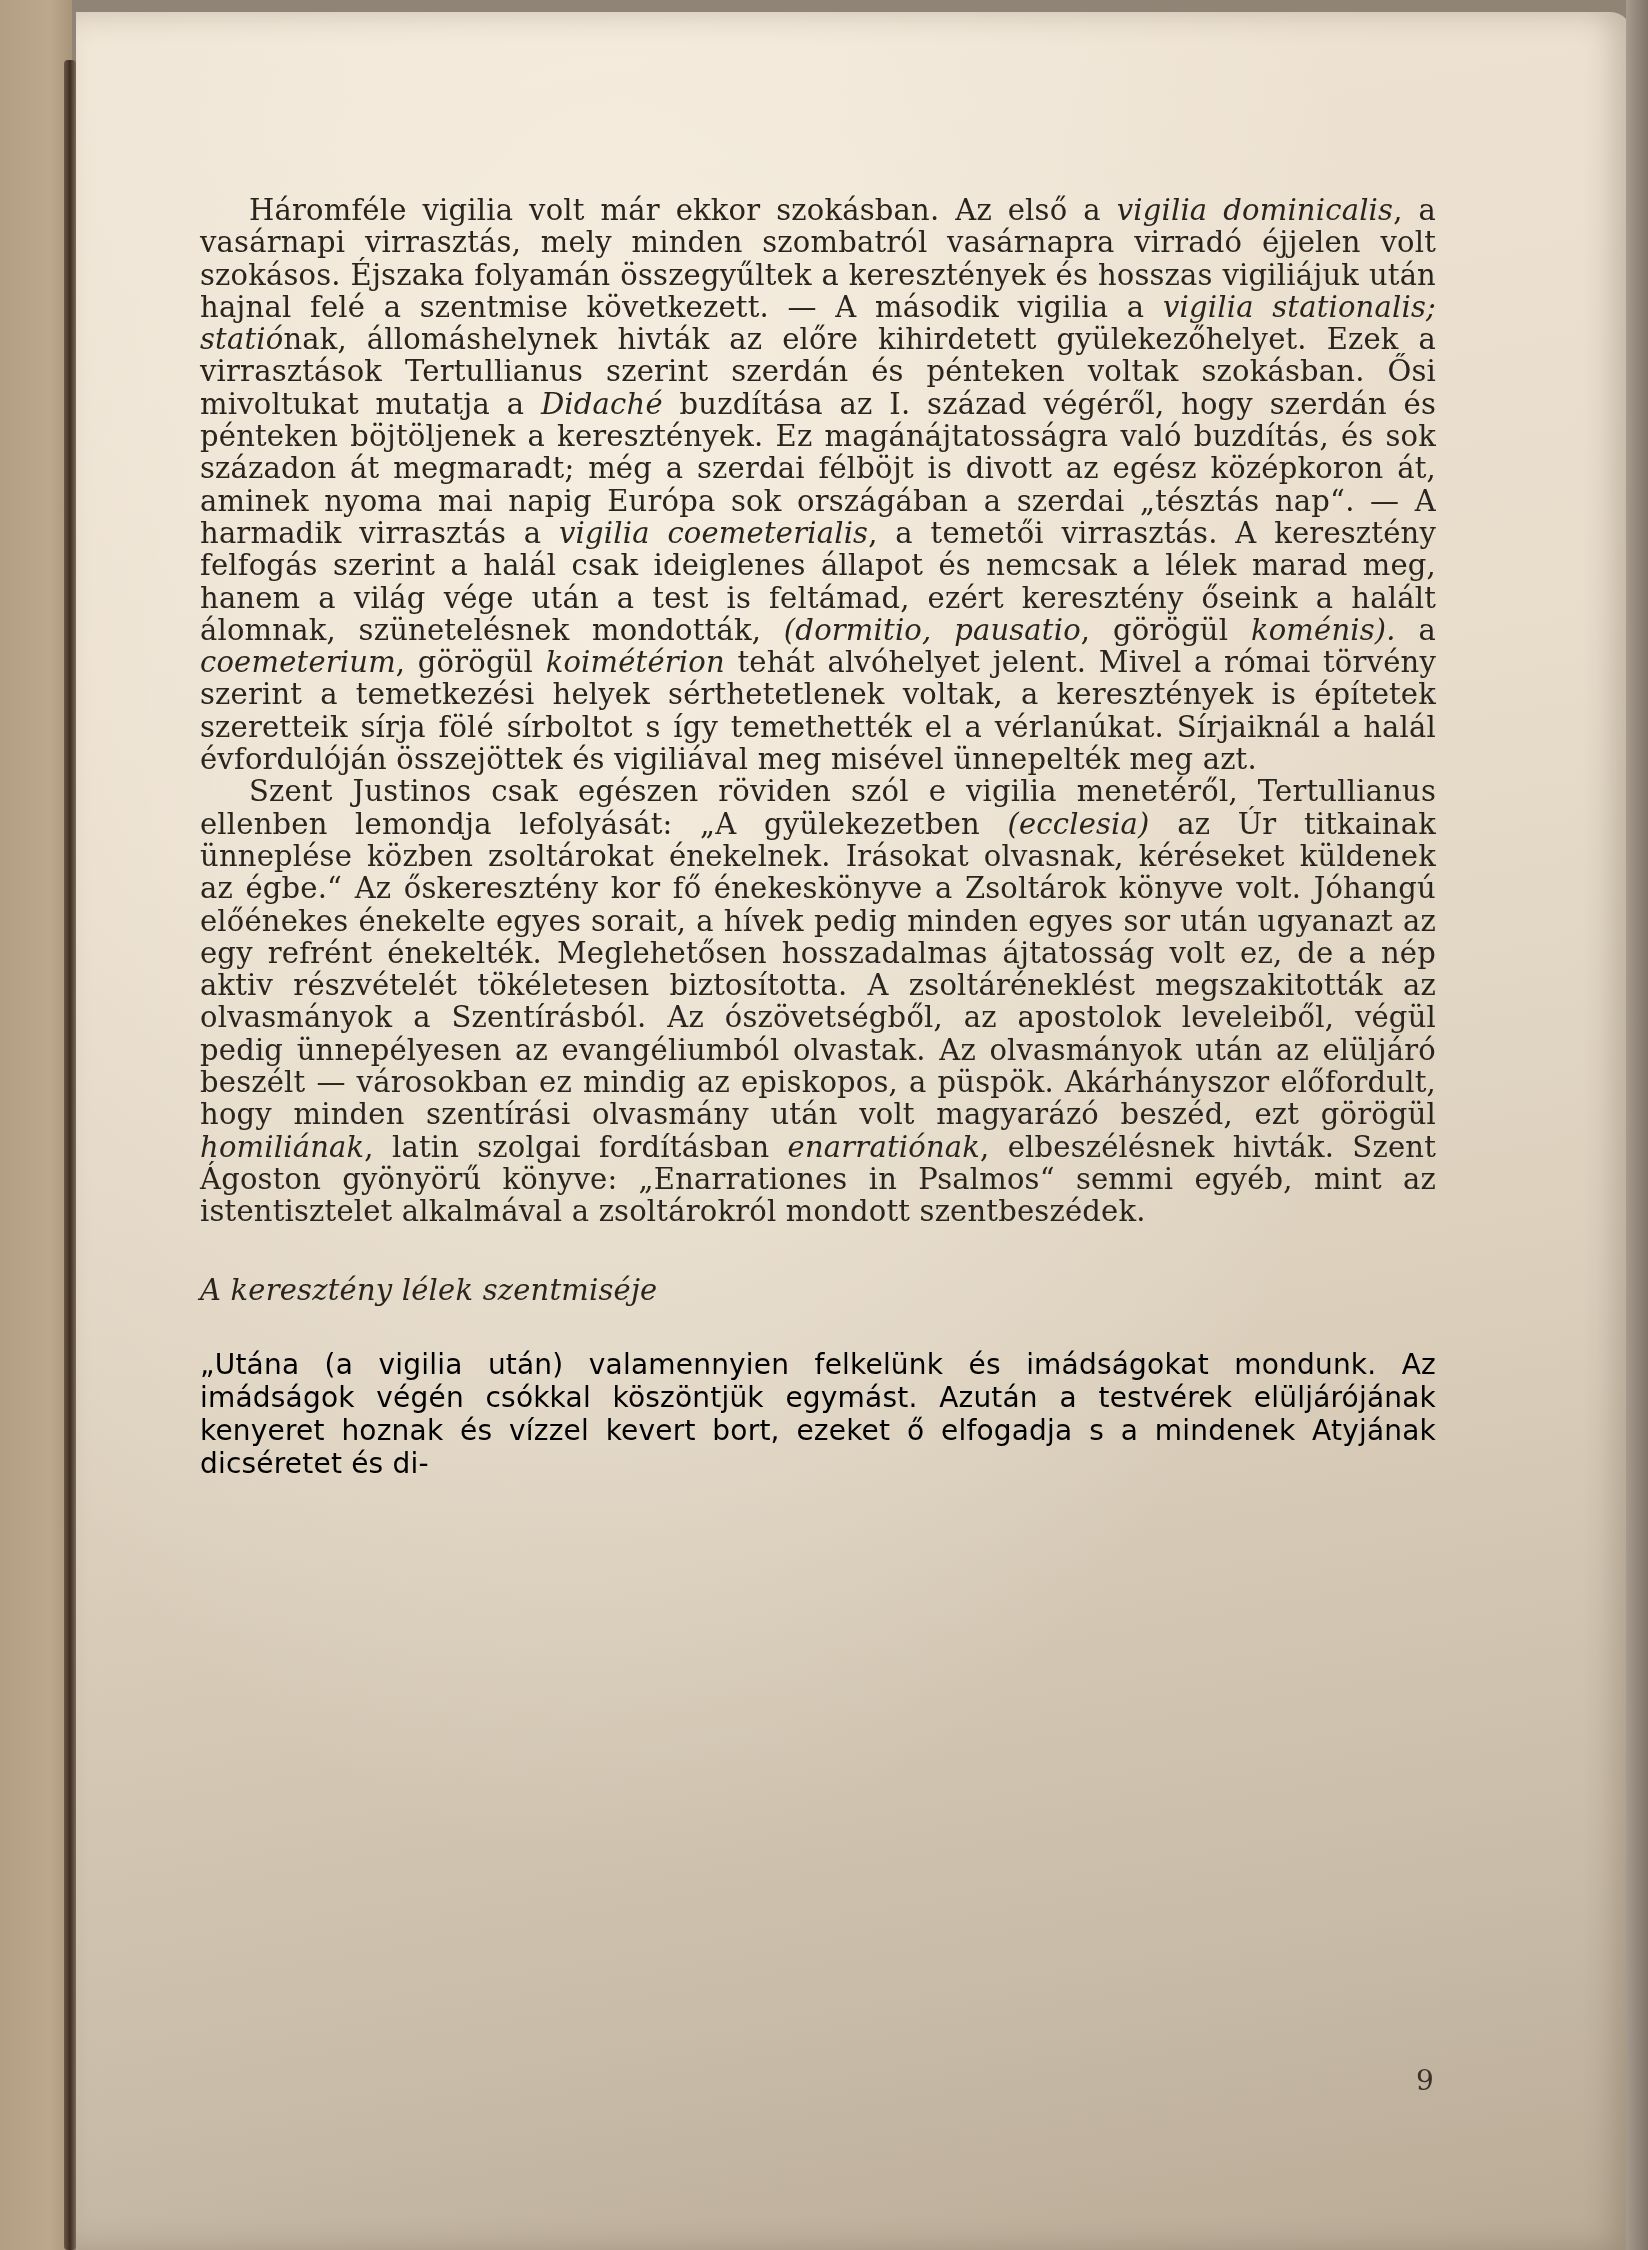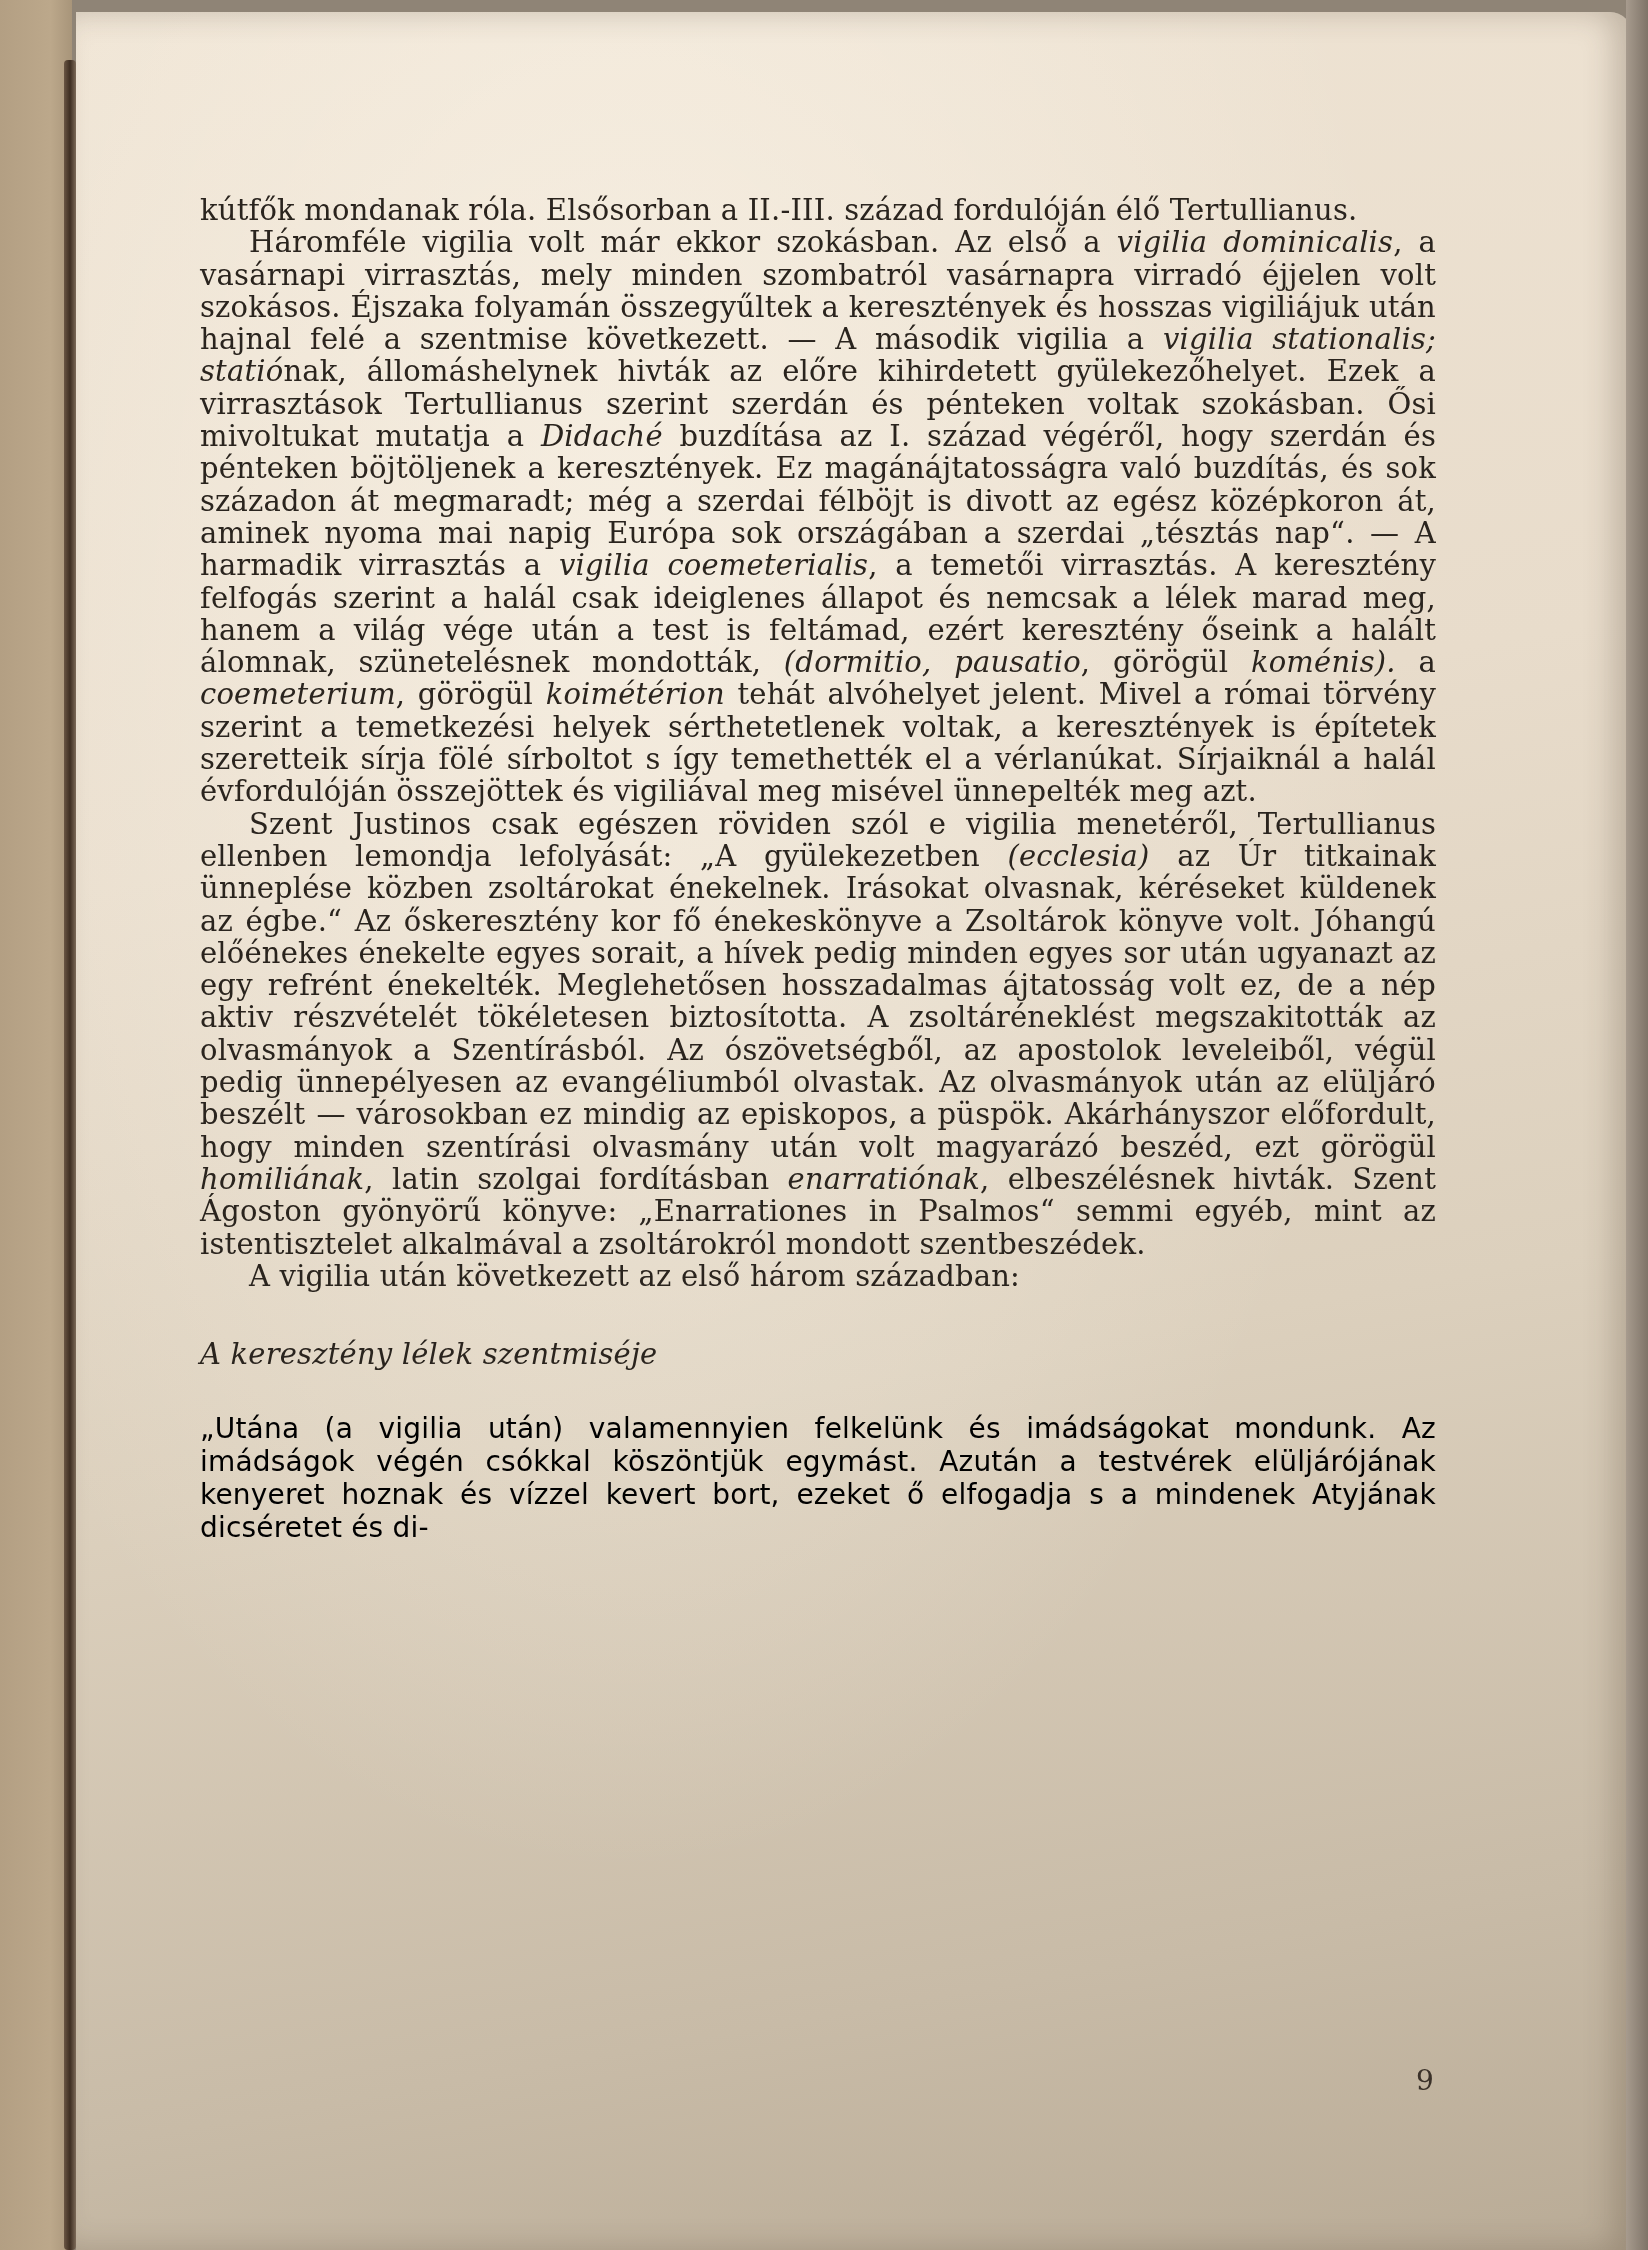--- a/index.html
+++ b/index.html
@@ -88,21 +88,19 @@
 </head>
 <body>
 
 <div class="left-page"></div>
 <div class="left-page-edge"></div>
 
 <div class="page"></div>
 <div class="right-shadow"></div>
 
 <div class="text-block">
-  <p><span>kútfők mondanak róla. Elsősorban a II.-III. század fordulóján élő Tertullianus.</span></p>
   <p class="indent"><span>Háromféle vigilia volt már ekkor szokásban. Az első a </span><i>vigilia dominicalis</i><span>, a vasárnapi virrasztás, mely minden szombatról vasárnapra virradó éjjelen volt szokásos. Éjszaka folyamán összegyűltek a keresztények és hosszas vigiliájuk után hajnal felé a szentmise következett. — A második vigilia a </span><i>vigilia stationalis; statió</i><span>nak, állomáshelynek hivták az előre kihirdetett gyülekezőhelyet. Ezek a virrasztások Tertullianus szerint szerdán és pénteken voltak szokásban. Ősi mivoltukat mutatja a </span><i>Didaché</i><span> buzdítása az I. század végéről, hogy szerdán és pénteken böjtöljenek a keresztények. Ez magánájtatosságra való buzdítás, és sok századon át megmaradt; még a szerdai félböjt is divott az egész középkoron át, aminek nyoma mai napig Európa sok országában a szerdai „tésztás nap“. — A harmadik virrasztás a </span><i>vigilia coemeterialis</i><span>, a temetői virrasztás. A keresztény felfogás szerint a halál csak ideiglenes állapot és nemcsak a lélek marad meg, hanem a világ vége után a test is feltámad, ezért keresztény őseink a halált álomnak, szünetelésnek mondották, </span><i>(dormitio, pausatio</i><span>, görögül </span><i>koménis).</i><span> a </span><i>coemeterium</i><span>, görögül </span><i>koimétérion</i><span> tehát alvóhelyet jelent. Mivel a római törvény szerint a temetkezési helyek sérthetetlenek voltak, a keresztények is építetek szeretteik sírja fölé sírboltot s így temethették el a vérlanúkat. Sírjaiknál a halál évfordulóján összejöttek és vigiliával meg misével ünnepelték meg azt.</span></p>
   <p class="indent"><span>Szent Justinos csak egészen röviden szól e vigilia menetéről, Tertullianus ellenben lemondja lefolyását: „A gyülekezetben </span><i>(ecclesia)</i><span> az Úr titkainak ünneplése közben zsoltárokat énekelnek. Irásokat olvasnak, kéréseket küldenek az égbe.“ Az őskeresztény kor fő énekeskönyve a Zsoltárok könyve volt. Jóhangú előénekes énekelte egyes sorait, a hívek pedig minden egyes sor után ugyanazt az egy refrént énekelték. Meglehetősen hosszadalmas ájtatosság volt ez, de a nép aktiv részvételét tökéletesen biztosította. A zsoltáréneklést megszakitották az olvasmányok a Szentírásból. Az ószövetségből, az apostolok leveleiből, végül pedig ünnepélyesen az evangéliumból olvastak. Az olvasmányok után az elüljáró beszélt — városokban ez mindig az episkopos, a püspök. Akárhányszor előfordult, hogy minden szentírási olvasmány után volt magyarázó beszéd, ezt görögül </span><i>homiliának</i><span>, latin szolgai fordításban </span><i>enarratiónak</i><span>, elbeszélésnek hivták. Szent Ágoston gyönyörű könyve: „Enarrationes in Psalmos“ semmi egyéb, mint az istentisztelet alkalmával a zsoltárokról mondott szentbeszédek.</span></p>
-  <p class="indent"><span>A vigilia után következett az első három században:</span></p>
   <p class="heading">A keresztény lélek szentmiséje</p>
   <p class="quote">„Utána (a vigilia után) valamennyien felkelünk és imádságokat mondunk. Az imádságok végén csókkal köszöntjük egymást. Azután a testvérek elüljárójának kenyeret hoznak és vízzel kevert bort, ezeket ő elfogadja s a mindenek Atyjának dicséretet és di-</p>
 </div>
 
 <div class="page-number">9</div>
 
 </body></html>

